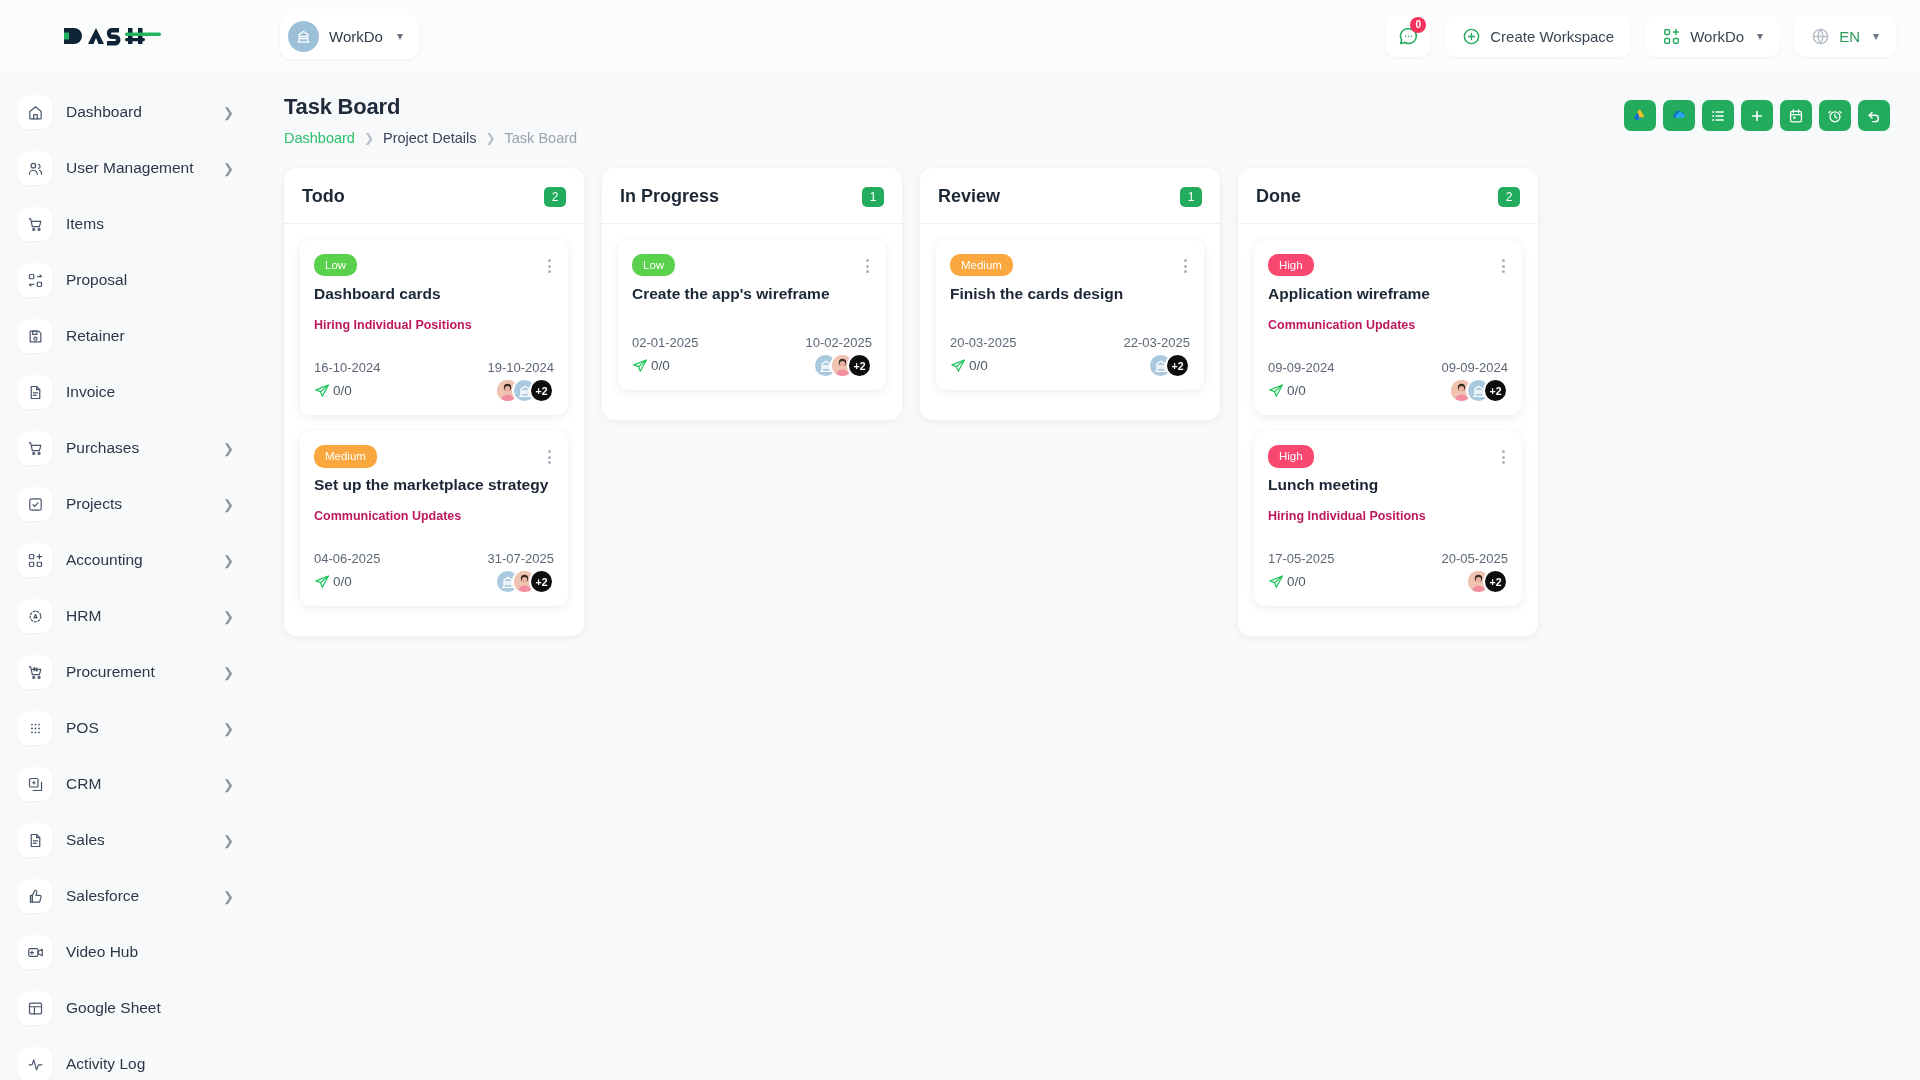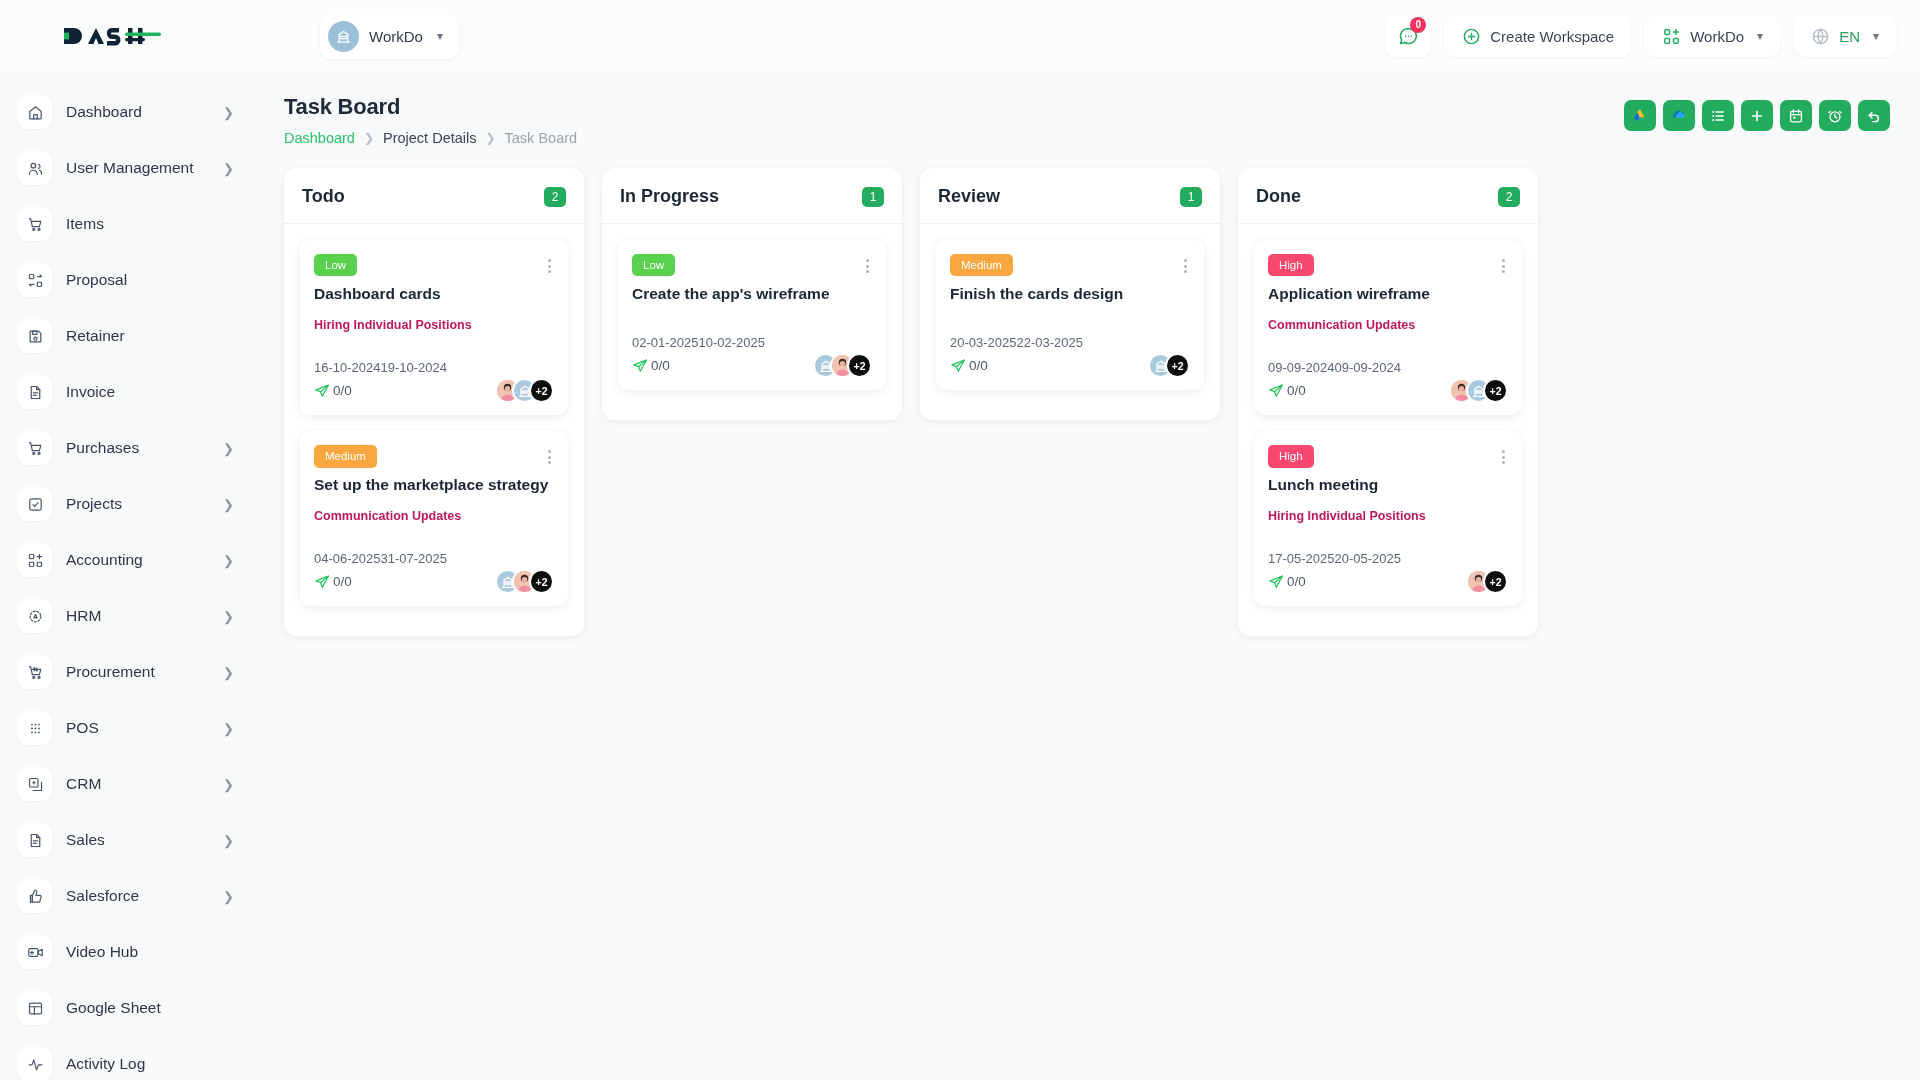--- a/index.html
+++ b/index.html
@@ -11,21 +11,20 @@
     -webkit-font-smoothing: antialiased;
   }
   .app { position: relative; width: 1920px; height: 1080px; }
 
   
   .header {
     position: absolute; top: 0; left: 0; right: 0; height: 72px;
     background: #fbfcfc;
     display: flex; align-items: center;
     z-index: 20;
-    gap: 40px;
   }
   .logo-wrap {
     width: 256px; height: 72px;
     display: flex; align-items: center; padding-left: 62px;
   }
   .logo { display: flex; align-items: center; }
   .ws-pill {
     display: flex; align-items: center; gap: 10px;
     background: #ffffff; border-radius: 11px;
     padding: 7px 16px 7px 8px; margin-left: 24px;
@@ -141,35 +140,35 @@
     box-shadow: 0 2px 10px rgba(25,45,75,.09);
     padding: 14px 14px 12px 14px;
     margin-bottom: 16px;
     cursor: pointer;
     min-height: 150px;
     display: flex; flex-direction: column;
   }
   .card-top { display: flex; align-items: flex-start; }
   .prio {
     color: #fff; font-size: 11.5px; font-weight: 500;
-    border-radius: 5px; padding: 4px 11px;
+    border-radius: 10px; padding: 4px 11px;
     line-height: 1.25;
   }
   .kebab {
     margin-left: auto; display: flex; flex-direction: column;
     gap: 2.5px; padding: 5px 3px; cursor: pointer;
   }
   .kebab i { width: 3px; height: 3px; border-radius: 50%; background: #aab3bd; display: block; }
   .card-title {
     font-size: 15.5px; font-weight: 600; color: #1b2troubles636;
     color: #1b2636; margin-top: 6px; line-height: 1.3;
   }
   .card-sub { font-size: 12.5px; font-weight: 600; color: #be185d; margin-top: 14px; }
   .card-spacer { flex: 1; min-height: 18px; }
-  .card-dates { display: flex; font-size: 13px; color: #5d6877; margin-top: 10px; }
+  .card-dates { display: flex; justify-content: space-between; font-size: 13px; color: #5d6877; margin-top: 10px; }
   .card-foot { display: flex; align-items: center; margin-top: 3px; gap: 8px; }
   .sendwrap { display: flex; align-items: center; gap: 3px; font-size: 13.5px; color: #4e5968; }
   .avatars { margin-left: auto; display: flex; align-items: center; }
   .av {
     width: 25px; height: 25px; border-radius: 50%;
     border: 2px solid #fff; margin-left: -8px; flex: none;
     display: flex; align-items: center; justify-content: center;
     overflow: hidden;
   }
   .av:first-child { margin-left: 0; }

